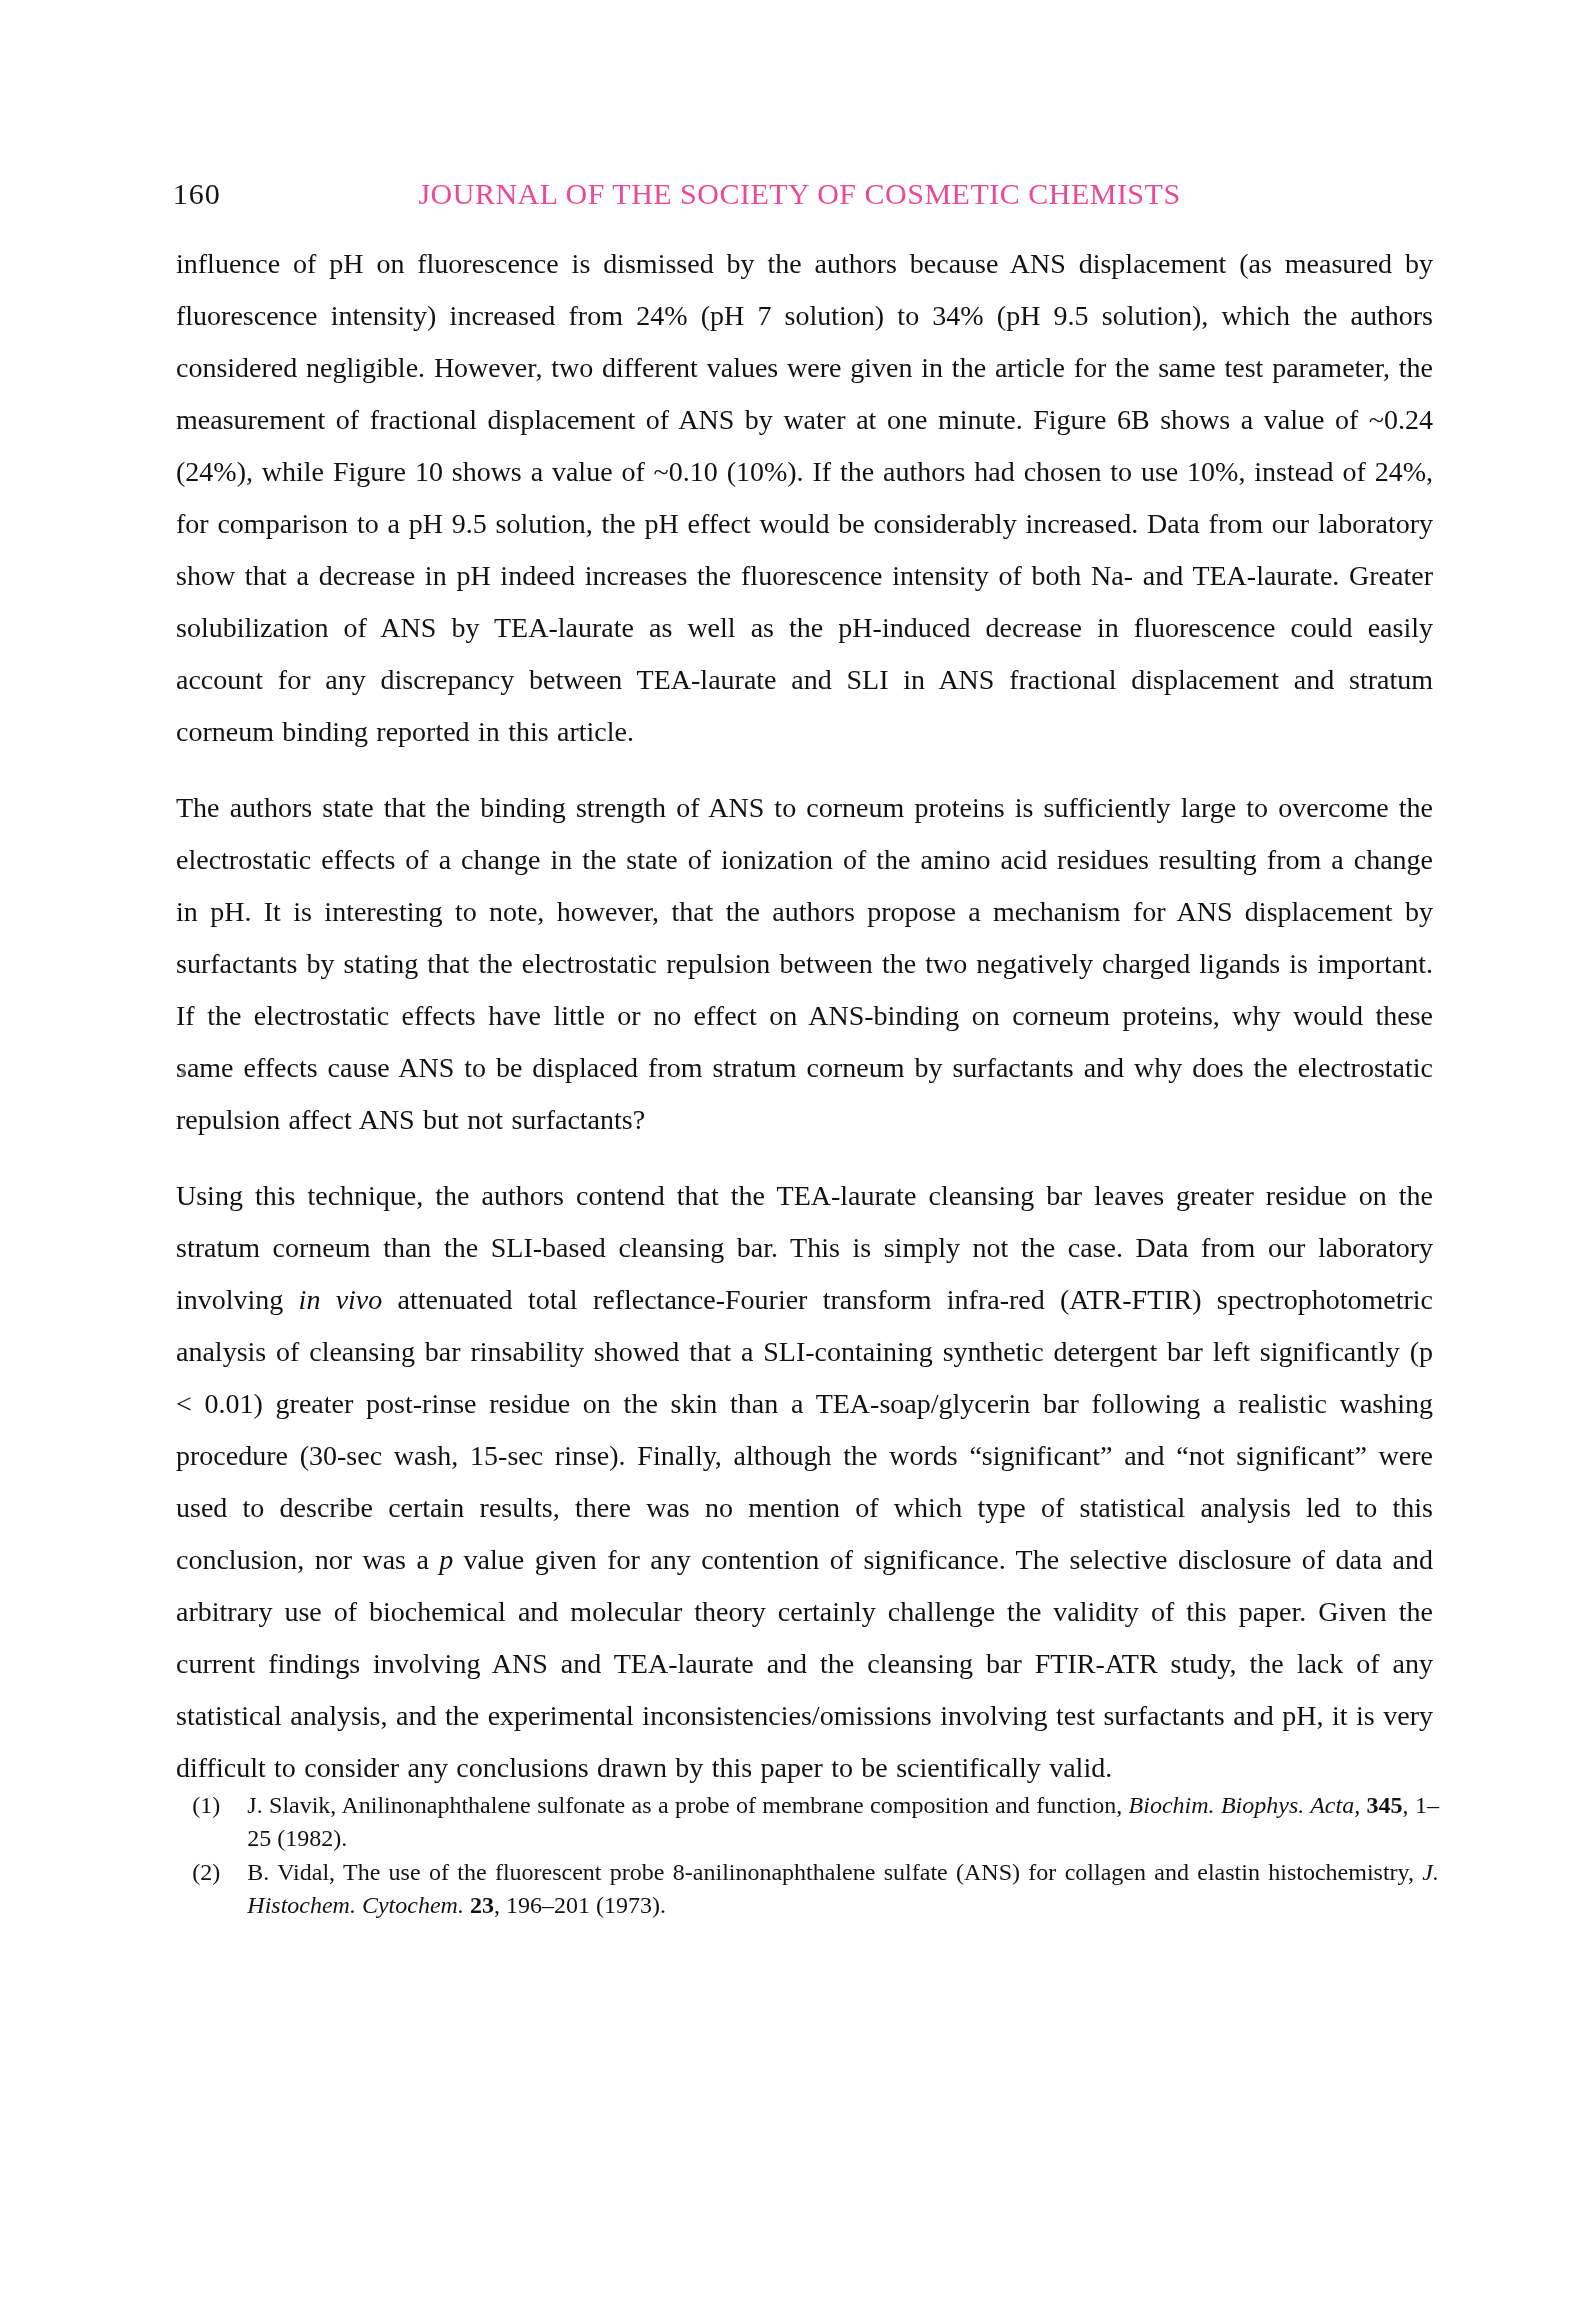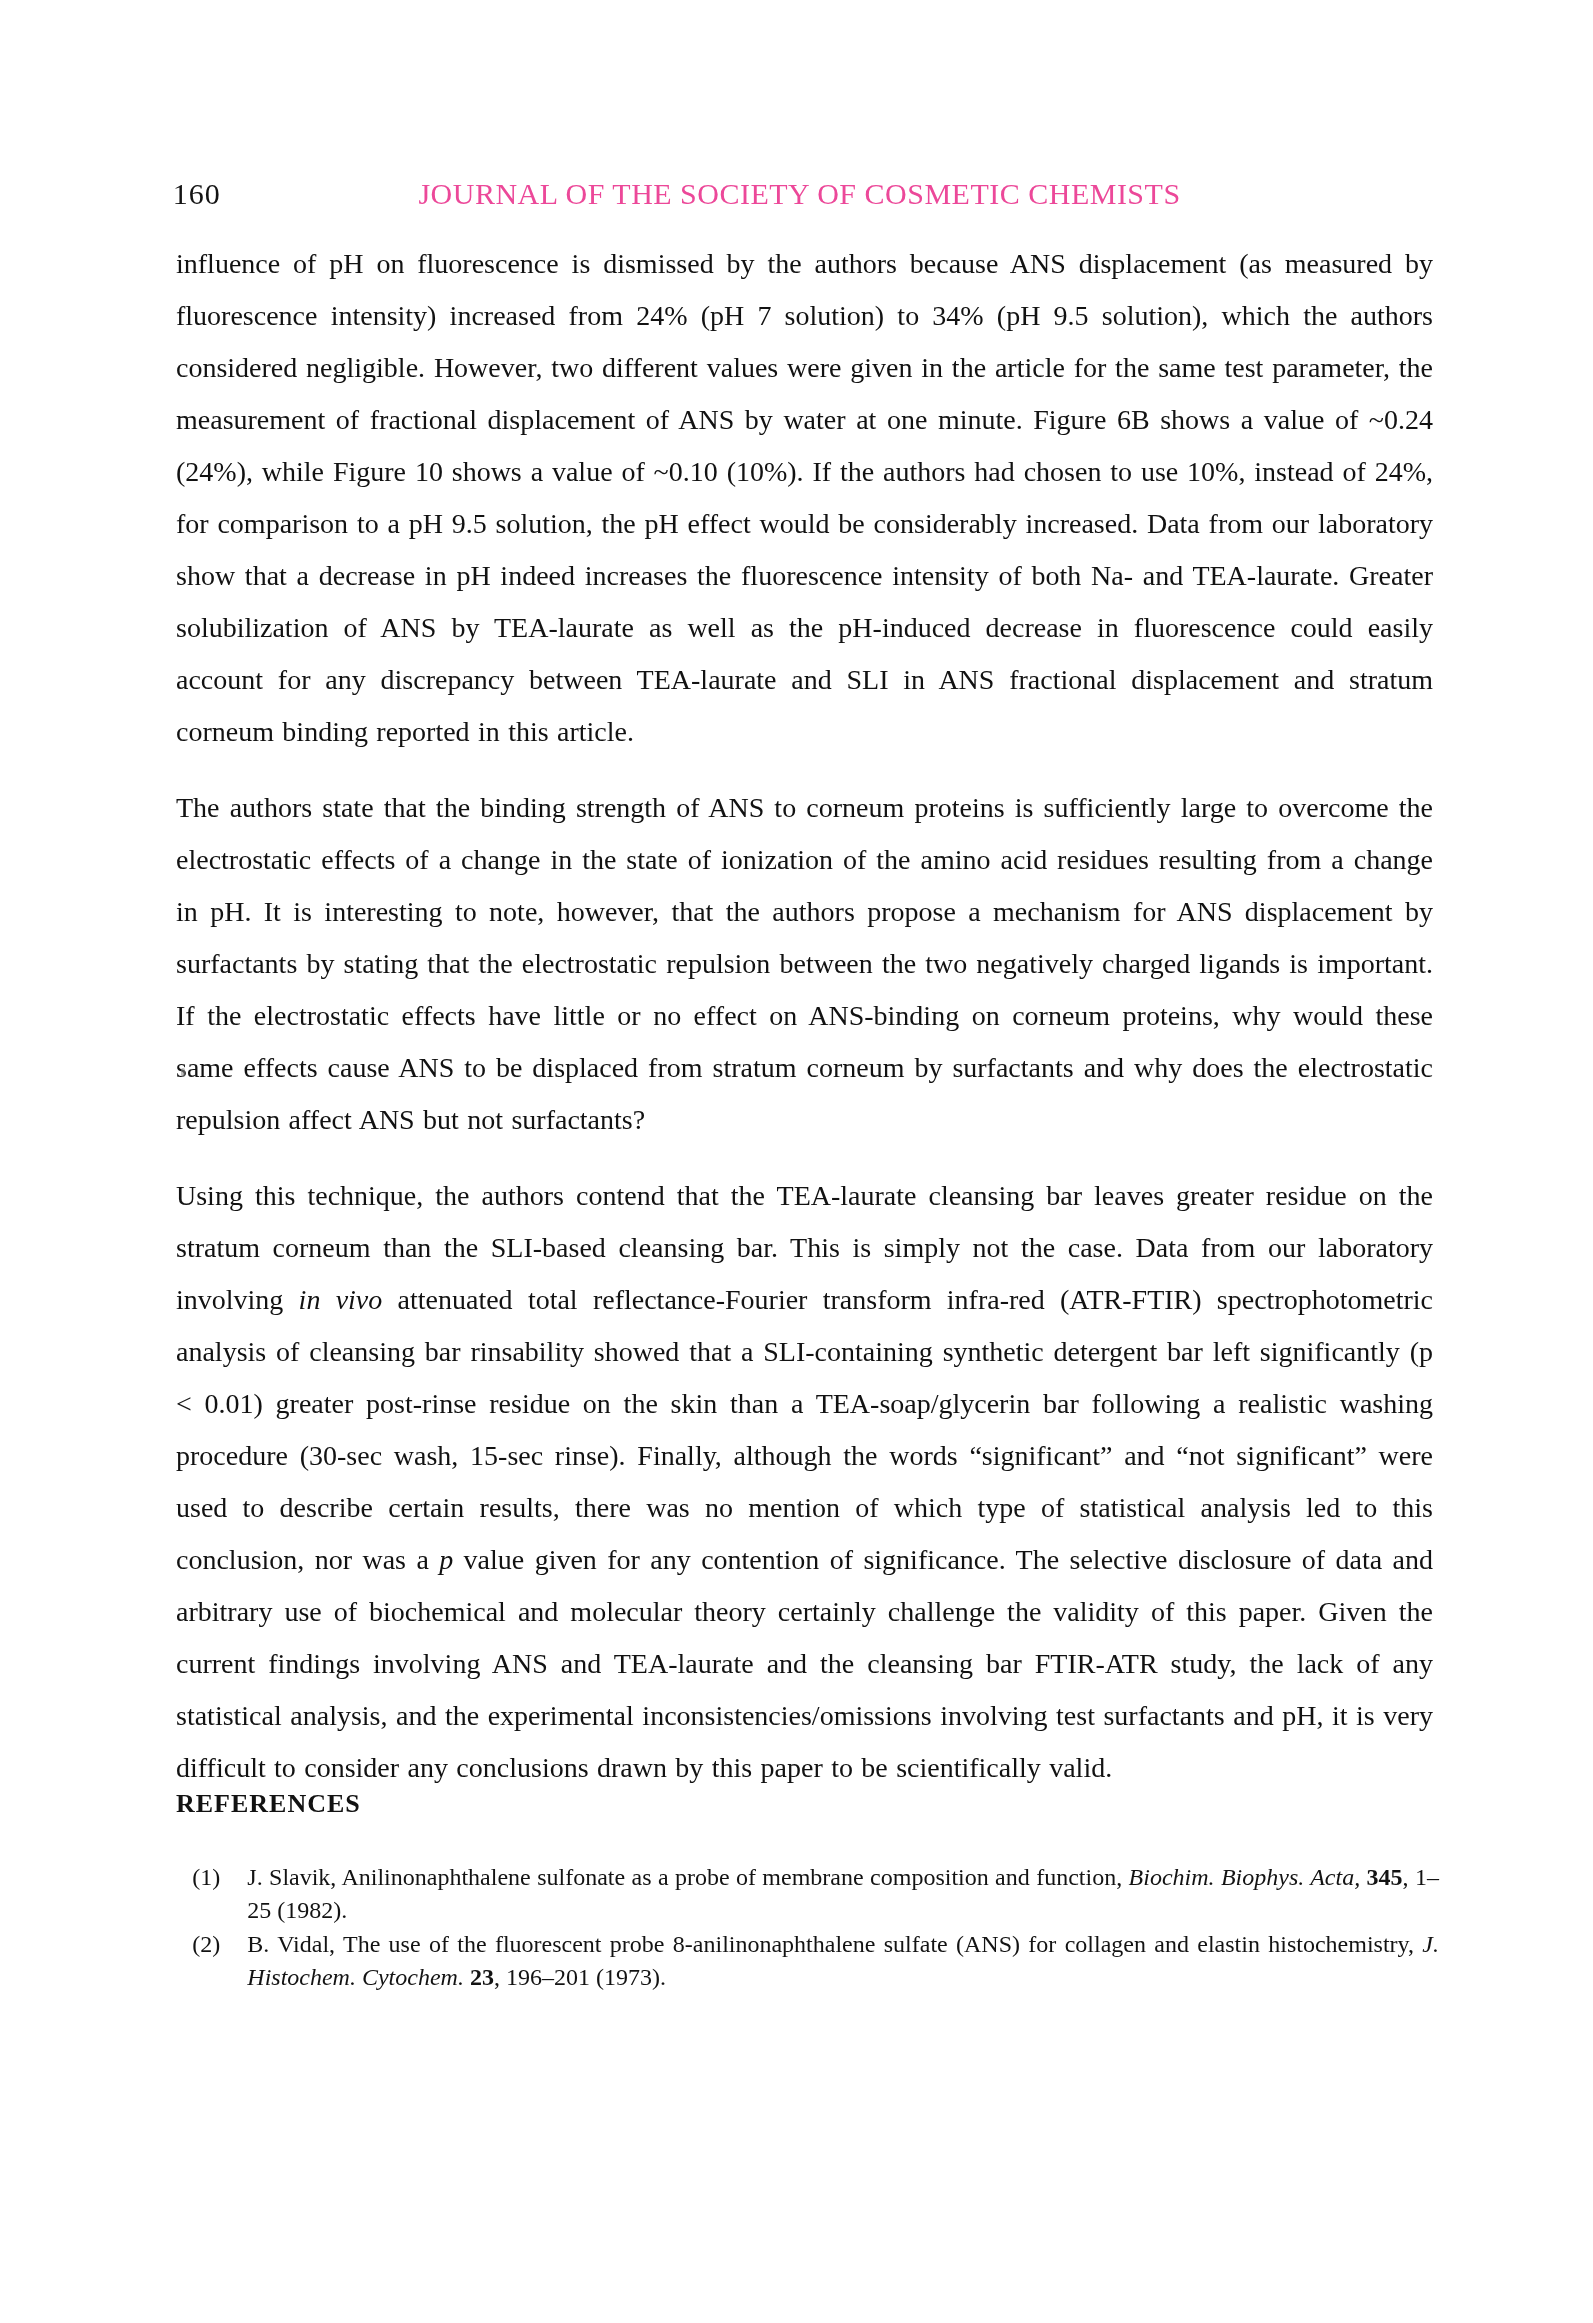--- a/index.html
+++ b/index.html
@@ -141,21 +141,20 @@
     <p class="para"><span>influence of pH on fluorescence is dismissed by the authors because ANS displacement (as measured by fluorescence intensity) increased from 24% (pH 7 solution) to 34% (pH 9.5 solution), which the authors considered negligible. However, two different values were given in the article for the same test parameter, the measurement of fractional displacement of ANS by water at one minute. Figure 6B shows a value of ~0.24 (24%), while Figure 10 shows a value of ~0.10 (10%). If the authors had chosen to use 10%, instead of 24%, for comparison to a pH 9.5 solution, the pH effect would be considerably increased. Data from our laboratory show that a decrease in pH indeed increases the fluorescence intensity of both Na- and TEA-laurate. Greater solubilization of ANS by TEA-laurate as well as the pH-induced decrease in fluorescence could easily account for any discrepancy between TEA-laurate and SLI in ANS fractional displacement and stratum corneum binding reported in this article.</span></p>
 
     <p class="para"><span>The authors state that the binding strength of ANS to corneum proteins is sufficiently large to overcome the electrostatic effects of a change in the state of ionization of the amino acid residues resulting from a change in pH. It is interesting to note, however, that the authors propose a mechanism for ANS displacement by surfactants by stating that the electrostatic repulsion between the two negatively charged ligands is important. If the electrostatic effects have little or no effect on ANS-binding on corneum proteins, why would these same effects cause ANS to be displaced from stratum corneum by surfactants and why does the electrostatic repulsion affect ANS but not surfactants?</span></p>
 
     <p class="para"><span>Using this technique, the authors contend that the TEA-laurate cleansing bar leaves greater residue on the stratum corneum than the SLI-based cleansing bar. This is simply not the case. Data from our laboratory involving </span><span class="italic">in vivo</span><span> attenuated total reflectance-Fourier transform infra-red (ATR-FTIR) spectrophotometric analysis of cleansing bar rinsability showed that a SLI-containing synthetic detergent bar left significantly (p &lt; 0.01) greater post-rinse residue on the skin than a TEA-soap/glycerin bar following a realistic washing procedure (30-sec wash, 15-sec rinse). Finally, although the words “significant” and “not significant” were used to describe certain results, there was no mention of which type of statistical analysis led to this conclusion, nor was a </span><span class="italic">p</span><span> value given for any contention of significance. The selective disclosure of data and arbitrary use of biochemical and molecular theory certainly challenge the validity of this paper. Given the current findings involving ANS and TEA-laurate and the cleansing bar FTIR-ATR study, the lack of any statistical analysis, and the experimental inconsistencies/omissions involving test surfactants and pH, it is very difficult to consider any conclusions drawn by this paper to be scientifically valid.</span></p>
   </div>
 
   <div class="scan-artifact"></div>
 
   <div class="references">
-    <div class="references-heading">REFERENCES</div>
 
     <div class="reference-list">
 
       <div class="reference-item">
         <span class="reference-label">(1)</span><span>J. Slavik, Anilinonaphthalene sulfonate as a probe of membrane composition and function, </span><span class="italic">Biochim. Biophys. Acta, </span><span class="bold">345</span><span>, 1–25 (1982).</span>
       </div>
 
       <div class="reference-item">
         <span class="reference-label">(2)</span><span>B. Vidal, The use of the fluorescent probe 8-anilinonaphthalene sulfate (ANS) for collagen and elastin histochemistry, </span><span class="italic">J. Histochem. Cytochem. </span><span class="bold">23</span><span>, 196–201 (1973).</span>
       </div>

